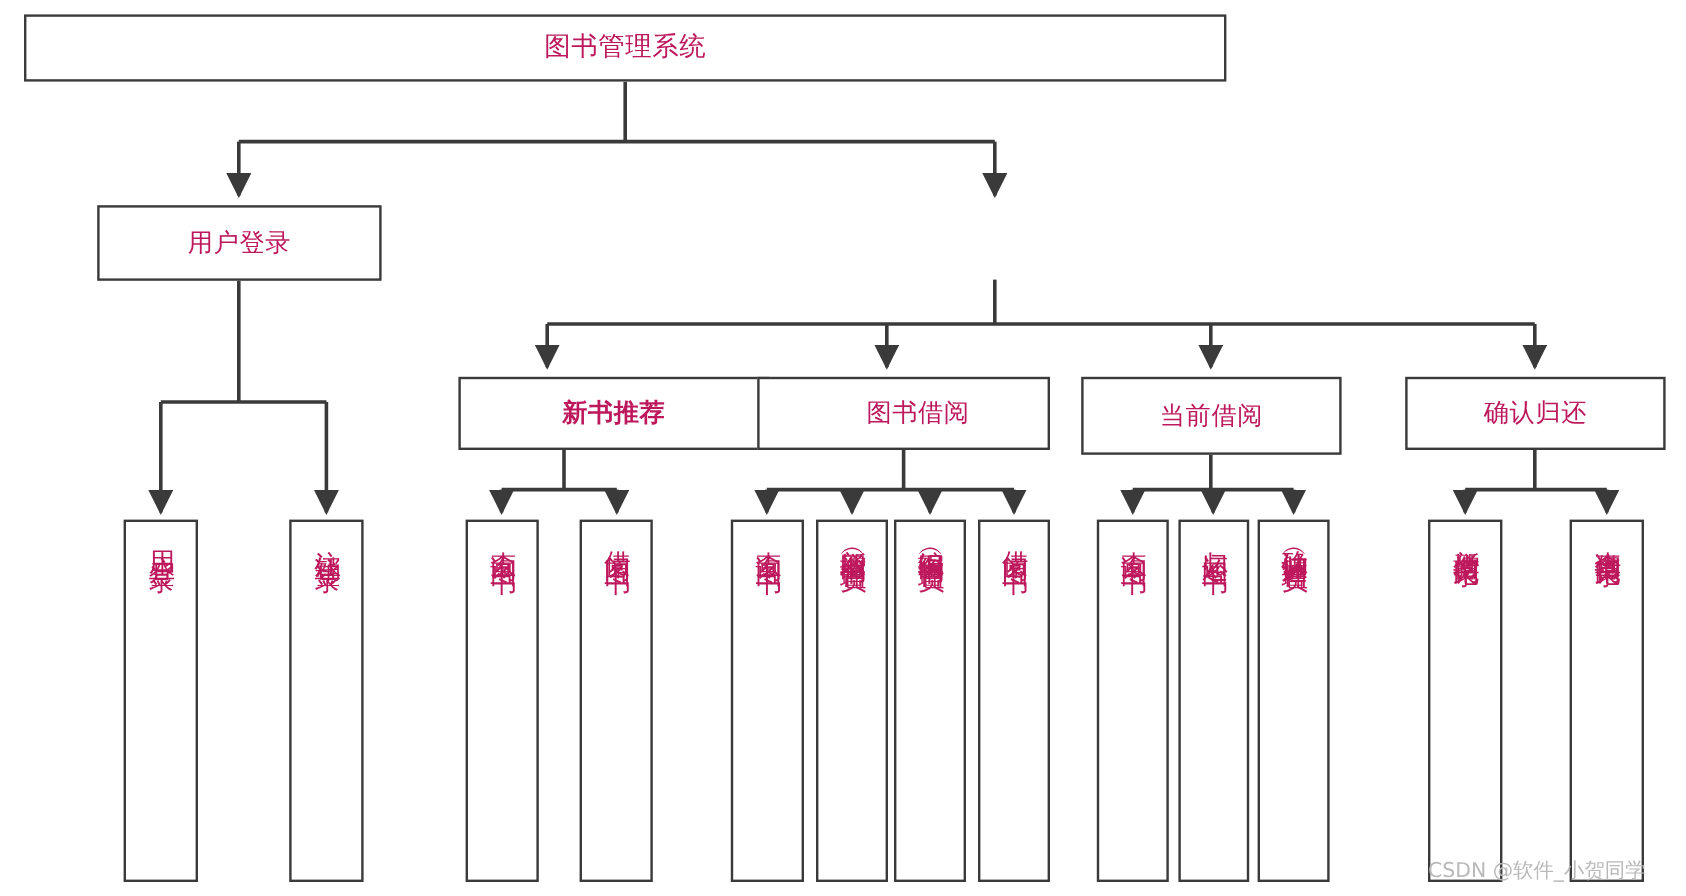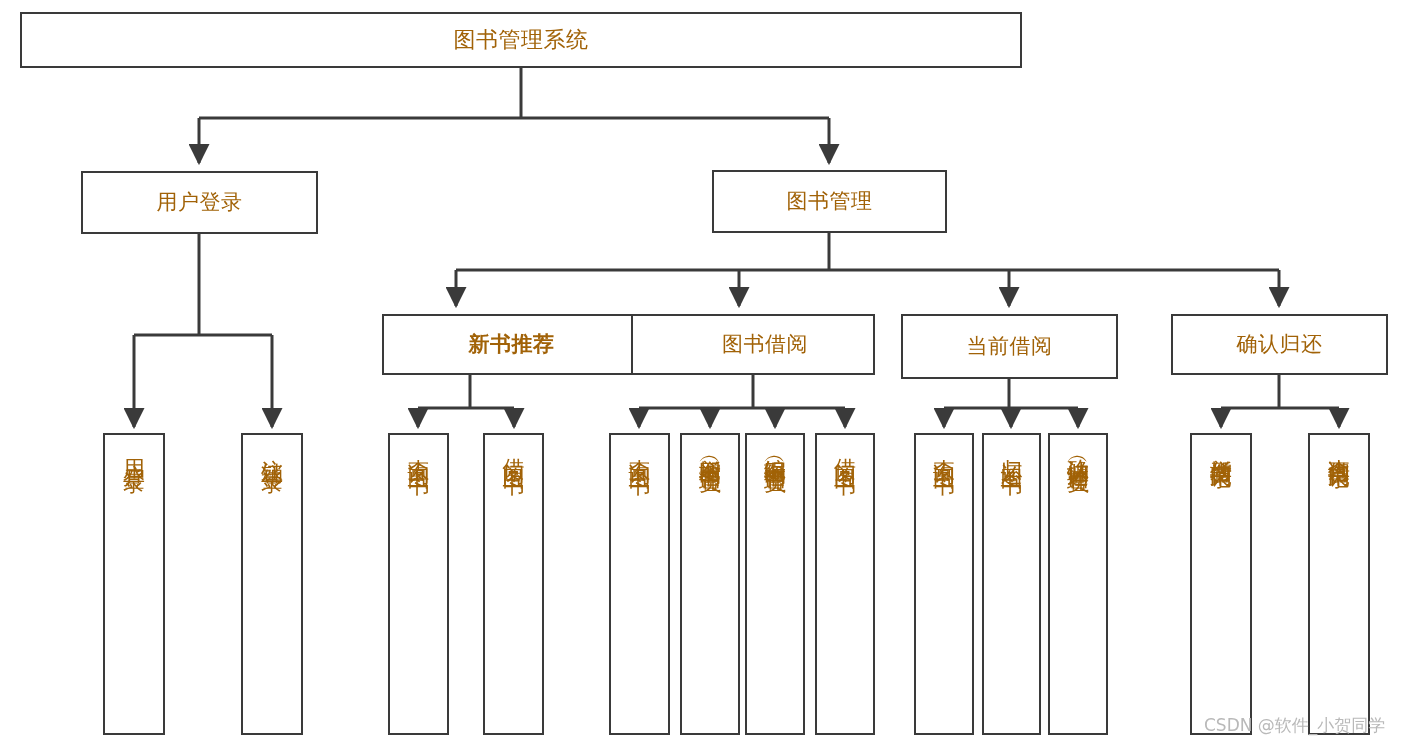--- a/index.html
+++ b/index.html
@@ -27,21 +27,21 @@
     pointer-events: none;
   }
   .node {
     position: absolute;
     box-sizing: border-box;
     background: #ffffff;
     border: 2px solid #3a3a3a;
     display: flex;
     align-items: center;
     justify-content: center;
-    color: #a16207;
+    color: #be185d;
     z-index: 2;
   }
   .node-label {
     display: block;
     text-align: center;
     line-height: 1.12;
     letter-spacing: 0.5px;
     white-space: pre-wrap;
   }
   
@@ -71,21 +71,20 @@
   }
   .watermark {
     position: absolute;
     left: 1190px;
     top: 714px;
     font-size: 17px;
     color: #b9b9b9;
     white-space: nowrap;
     z-index: 3;
     font-family: "DejaVu Sans", "Liberation Sans", sans-serif;
-    padding-left: 14px;
   }
 </style>
 </head>
 <body>
 
 <div id="canvas">
 
   <svg id="connectors" viewBox="0 0 1405 747" xmlns="http://www.w3.org/2000/svg">
     <defs>
       <marker id="arrow" viewBox="0 0 10 10" refX="9" refY="5" markerWidth="7" markerHeight="7" orient="auto-start-reverse">
@@ -136,23 +135,20 @@
     </g>
   </svg>
 
   <div class="node horiz root" style="left:20px; top:12px; width:1002px; height:56px;">
     <span class="node-label">图书管理系统</span>
   </div>
 
   <div class="node horiz" style="left:81px; top:171px; width:237px; height:63px;">
     <span class="node-label">用户登录</span>
   </div>
-  <div class="node horiz" style="left:712px; top:170px; width:235px; height:63px;">
-    <span class="node-label">图书管理</span>
-  </div>
 
   <div class="node horiz" style="left:382px; top:314px; width:259px; height:61px;font-weight:bold;">
     <span class="node-label">新书推荐</span>
   </div>
   <div class="node horiz" style="left:631px; top:314px; width:244px; height:61px;padding-left:24px;">
     <span class="node-label">图书借阅</span>
   </div>
   <div class="node horiz" style="left:901px; top:314px; width:217px; height:65px;">
     <span class="node-label">当前借阅</span>
   </div>

